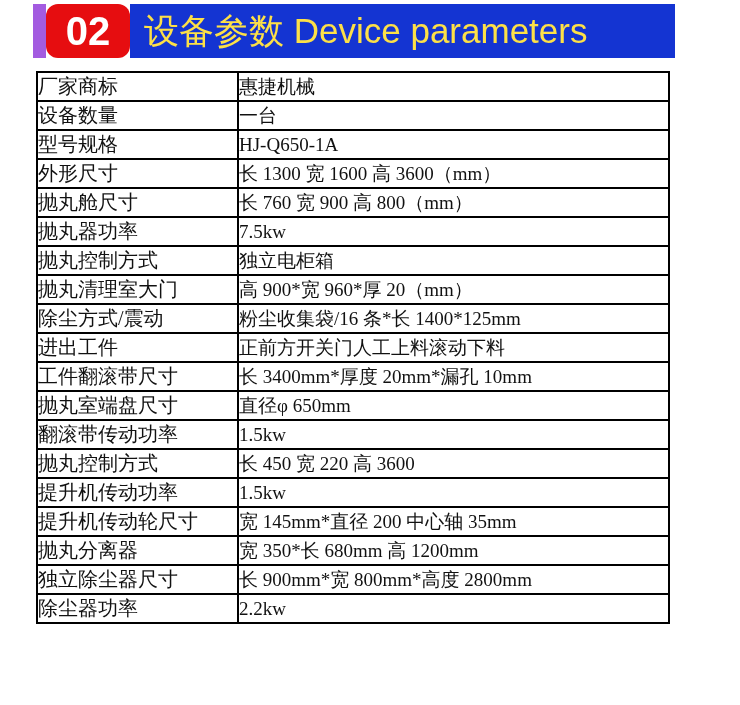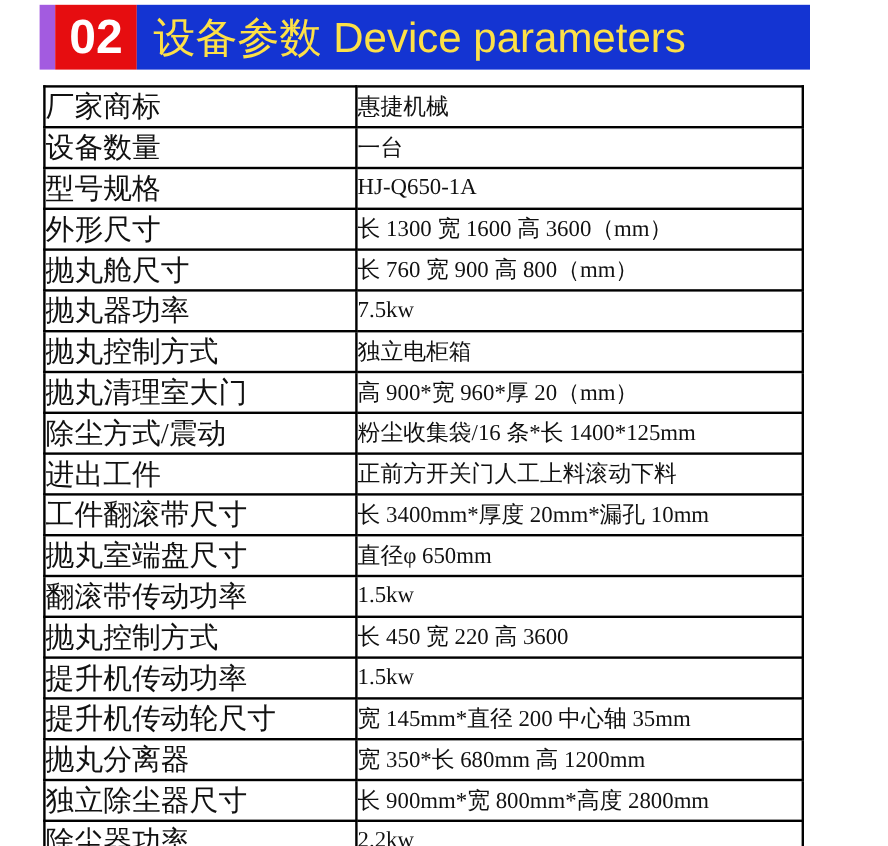--- a/index.html
+++ b/index.html
@@ -25,29 +25,30 @@
     height: 54px;
     display: flex;
     align-items: stretch;
     font-family: "Liberation Sans", sans-serif;
   }
   .banner-strip {
     width: 13px;
     background: var(--banner-purple);
   }
   .banner-number {
-    width: 68px;
+    width: 84px;
     background: var(--banner-red);
     color: #ffffff;
     font-size: 40px;
     font-weight: 600;
     display: flex;
     align-items: center;
     justify-content: center;
     line-height: 1;
+    border-radius: 12px;
   }
   .banner-title {
     flex: 1;
     background: var(--banner-blue);
     color: #fde047;
     font-size: 35px;
     font-weight: 500;
     display: flex;
     align-items: center;
     padding-left: 14px;
@@ -70,23 +71,23 @@
   table.spec-table td {
     border: 2px solid var(--border-color);
     height: 27.5px;
     box-sizing: border-box;
     padding: 0;
     white-space: nowrap;
     overflow: hidden;
     vertical-align: middle;
   }
   td.label-cell {
-    width: 260px;
+    width: 201px;
     padding-left: 55px;
-    font-size: 24px;
+    font-size: 20px;
   }
   td.value-cell {
     text-align: left;
     font-size: 19px;
   }
 </style>
 </head>
 <body>
 
 <div class="banner">

